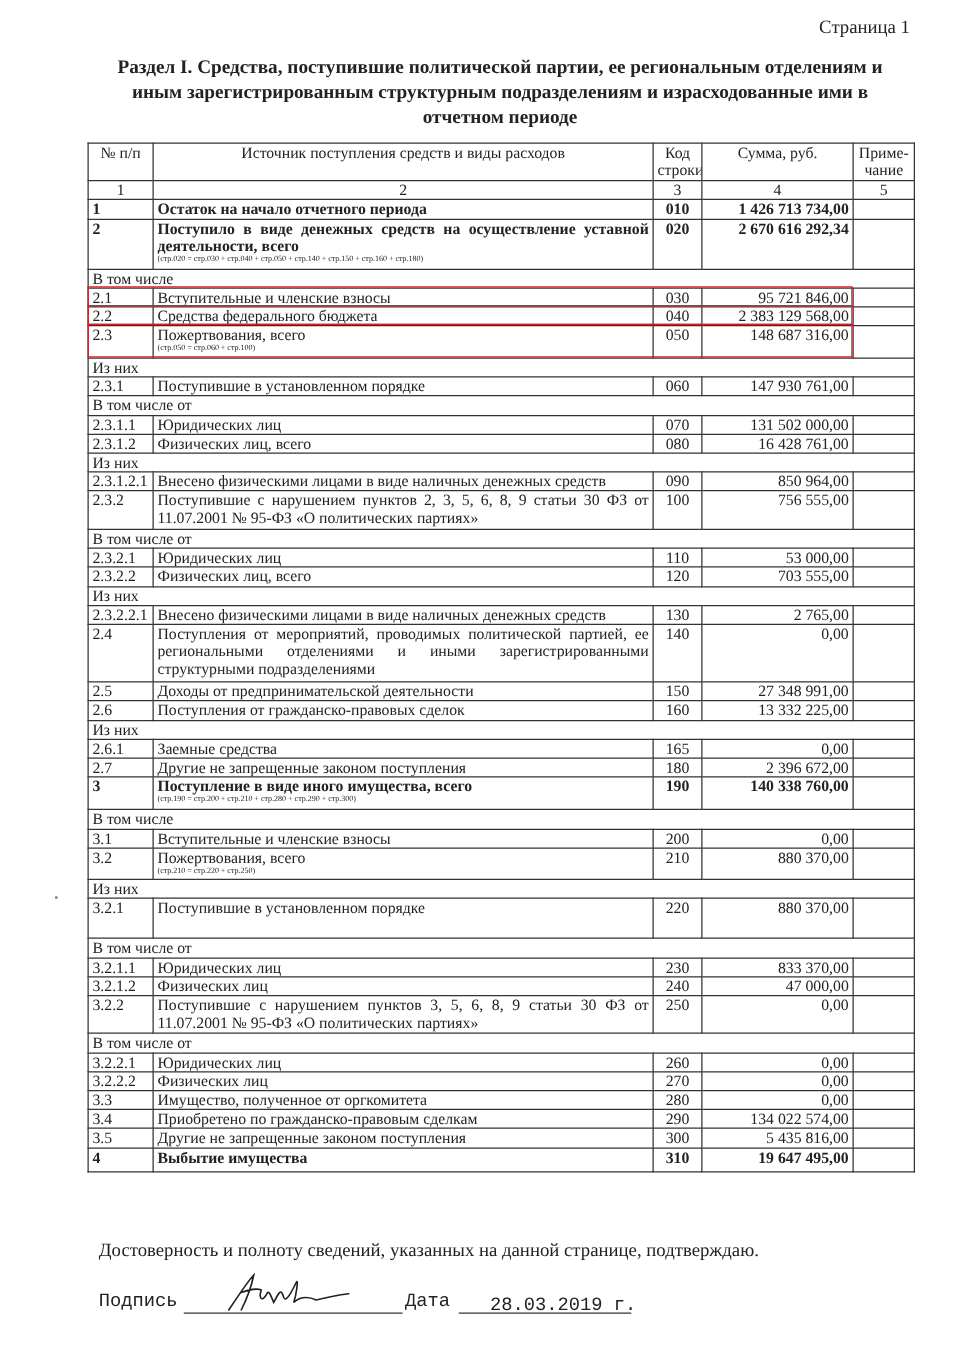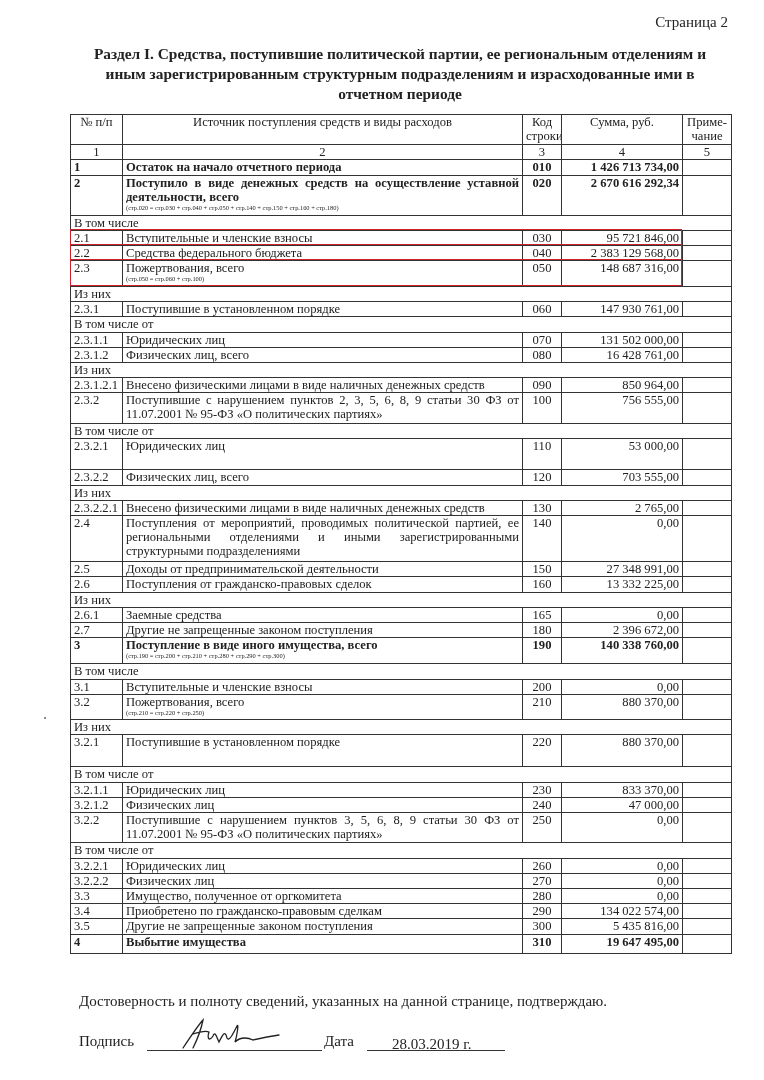--- a/index.html
+++ b/index.html
@@ -16,33 +16,33 @@
   col.c4 { width:121px; } col.c5 { width:49px; }
   td.code { text-align:center; }
   td.amt { text-align:right; padding-right:4px; }
   td.hdr { text-align:center; }
   tr.bold td { font-weight:bold; }
   td.just { text-align:justify; text-align-last:left; }
   .formula { display:block; text-align:right; font-size:6.4px; line-height:8px; font-weight:normal; }
   td.sub { padding-left:78px; }
   .hl { position:absolute; left:70px; width:612px; border:1.5px solid #d0202a; box-sizing:border-box; pointer-events:none; }
   .footer-text { position:absolute; top:993px; left:79px; font-size:15px; }
-  .sign-row { position:absolute; top:1030px; left:79px; font-size:15px; width:600px; height:30px; }
+  .sign-row { position:absolute; top:1030px; left:79px; font-size:15px; width:600px; height:30px;font-family:Liberation Mono, monospace; }
   .sign-label { position:absolute; left:0; top:3px; }
   .sign-line { position:absolute; left:68px; top:20px; width:175px; border-bottom:1px solid #333; }
   .signature { position:absolute; left:100px; top:-14px; width:110px; height:36px; }
   .date-label { position:absolute; left:245px; top:3px; }
   .date-line { position:absolute; left:288px; top:20px; width:138px; border-bottom:1px solid #333; }
   .date-val { position:absolute; left:313px; top:6px; }
   .dot { position:absolute; left:44px; top:717px; width:2px; height:2px; background:#666; border-radius:1px; }
 </style>
 </head>
 <body>
 
-<div class="page-num">Страница 2</div>
+<div class="page-num">Страница 1</div>
 <div class="title">Раздел I. Средства, поступившие политической партии, ее региональным отделениям и иным зарегистрированным структурным подразделениям и израсходованные ими в отчетном периоде</div>
 
 <table class="report">
   <colgroup>
       <col class="c1">
       <col class="c2">
       <col class="c3">
       <col class="c4">
       <col class="c5">
     </colgroup>
@@ -139,21 +139,21 @@
       <tr style="height: 31px;">
         <td>2.3.2</td>
         <td class="just"><span>Поступившие с нарушением пунктов 2, 3, 5, 6, 8, 9 статьи 30 ФЗ от 11.07.2001 № 95-ФЗ «О политических партиях»</span></td>
         <td class="code">100</td>
         <td class="amt">756 555,00</td>
         <td></td>
       </tr>
       <tr style="height: 15px;">
         <td colspan="5" class="sub">В том числе от</td>
       </tr>
-      <tr style="height: 31px; padding-left: 24px;">
+      <tr style="height: 15px; padding-left: 24px;">
         <td>2.3.2.1</td>
         <td class="just"><span>Юридических лиц</span></td>
         <td class="code">110</td>
         <td class="amt">53 000,00</td>
         <td></td>
       </tr>
       <tr style="height: 16px;">
         <td>2.3.2.2</td>
         <td class="just"><span>Физических лиц, всего</span></td>
         <td class="code">120</td>

